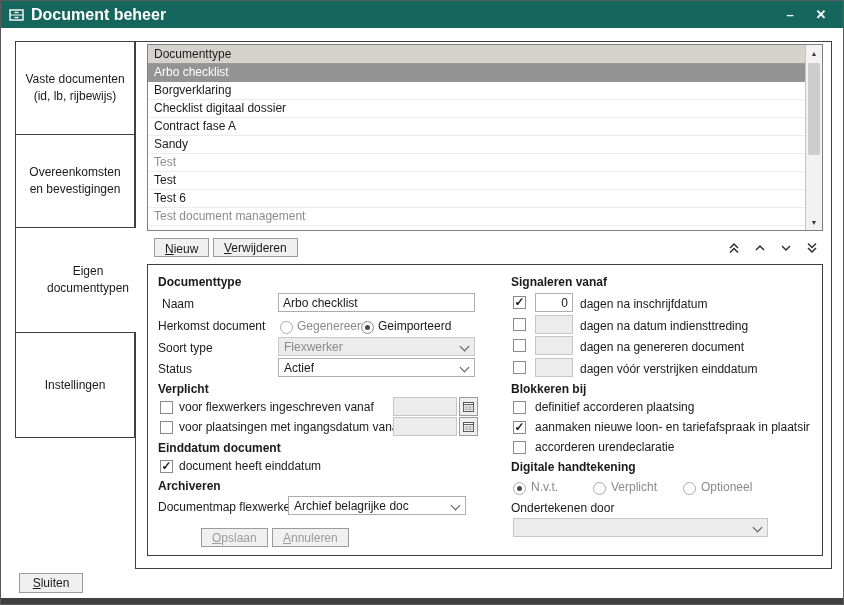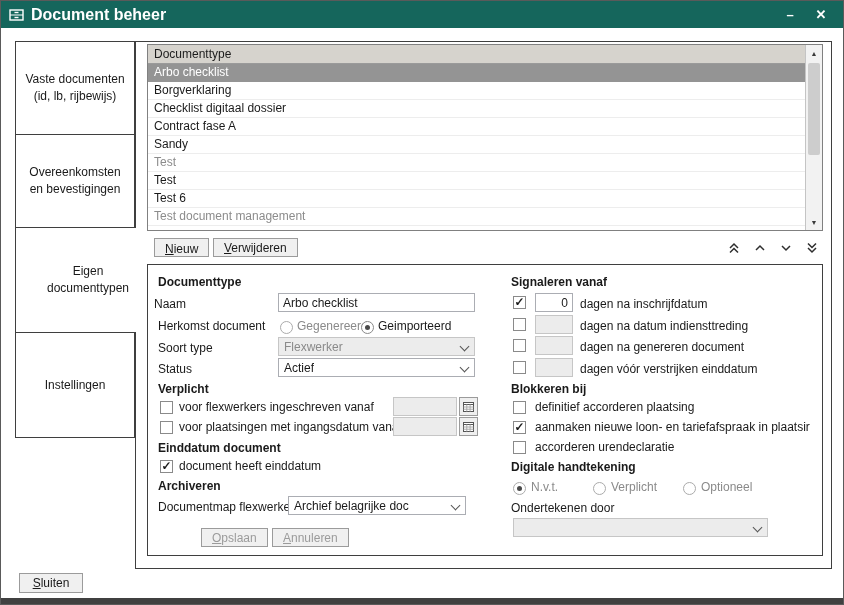--- a/index.html
+++ b/index.html
@@ -160,21 +160,21 @@
             <polyline points="2,1.5 6,5.5 10,1.5"></polyline>
             <polyline points="2,6 6,10 10,6"></polyline>
           </svg>
       </button>
     </div>
 
     <div class="formbox">
 
       <div class="flabel fheader" style="left:10px;top:10px">Documenttype</div>
 
-      <div class="flabel" style="left:6px;top:32px">Naam</div>
+      <div class="flabel" style="left:14px;top:32px">Naam</div>
       <input class="input" style="left: 130px; top: 28px; width: 197px;" value="Arbo checklist">
 
       <div class="flabel" style="left:10px;top:54px">Herkomst document</div>
       <span class="radio dim" style="left:132px;top:56px"></span>
       <div class="flabel muted" style="left:149px;top:54px">Gegenereerd</div>
       <span class="radio checked" style="left:213px;top:56px"></span>
       <div class="flabel" style="left:230px;top:54px">Geimporteerd</div>
 
       <div class="flabel" style="left:10px;top:76px">Soort type</div>
       <div class="select disabled" style="left:130px;top:72px;width:197px">

